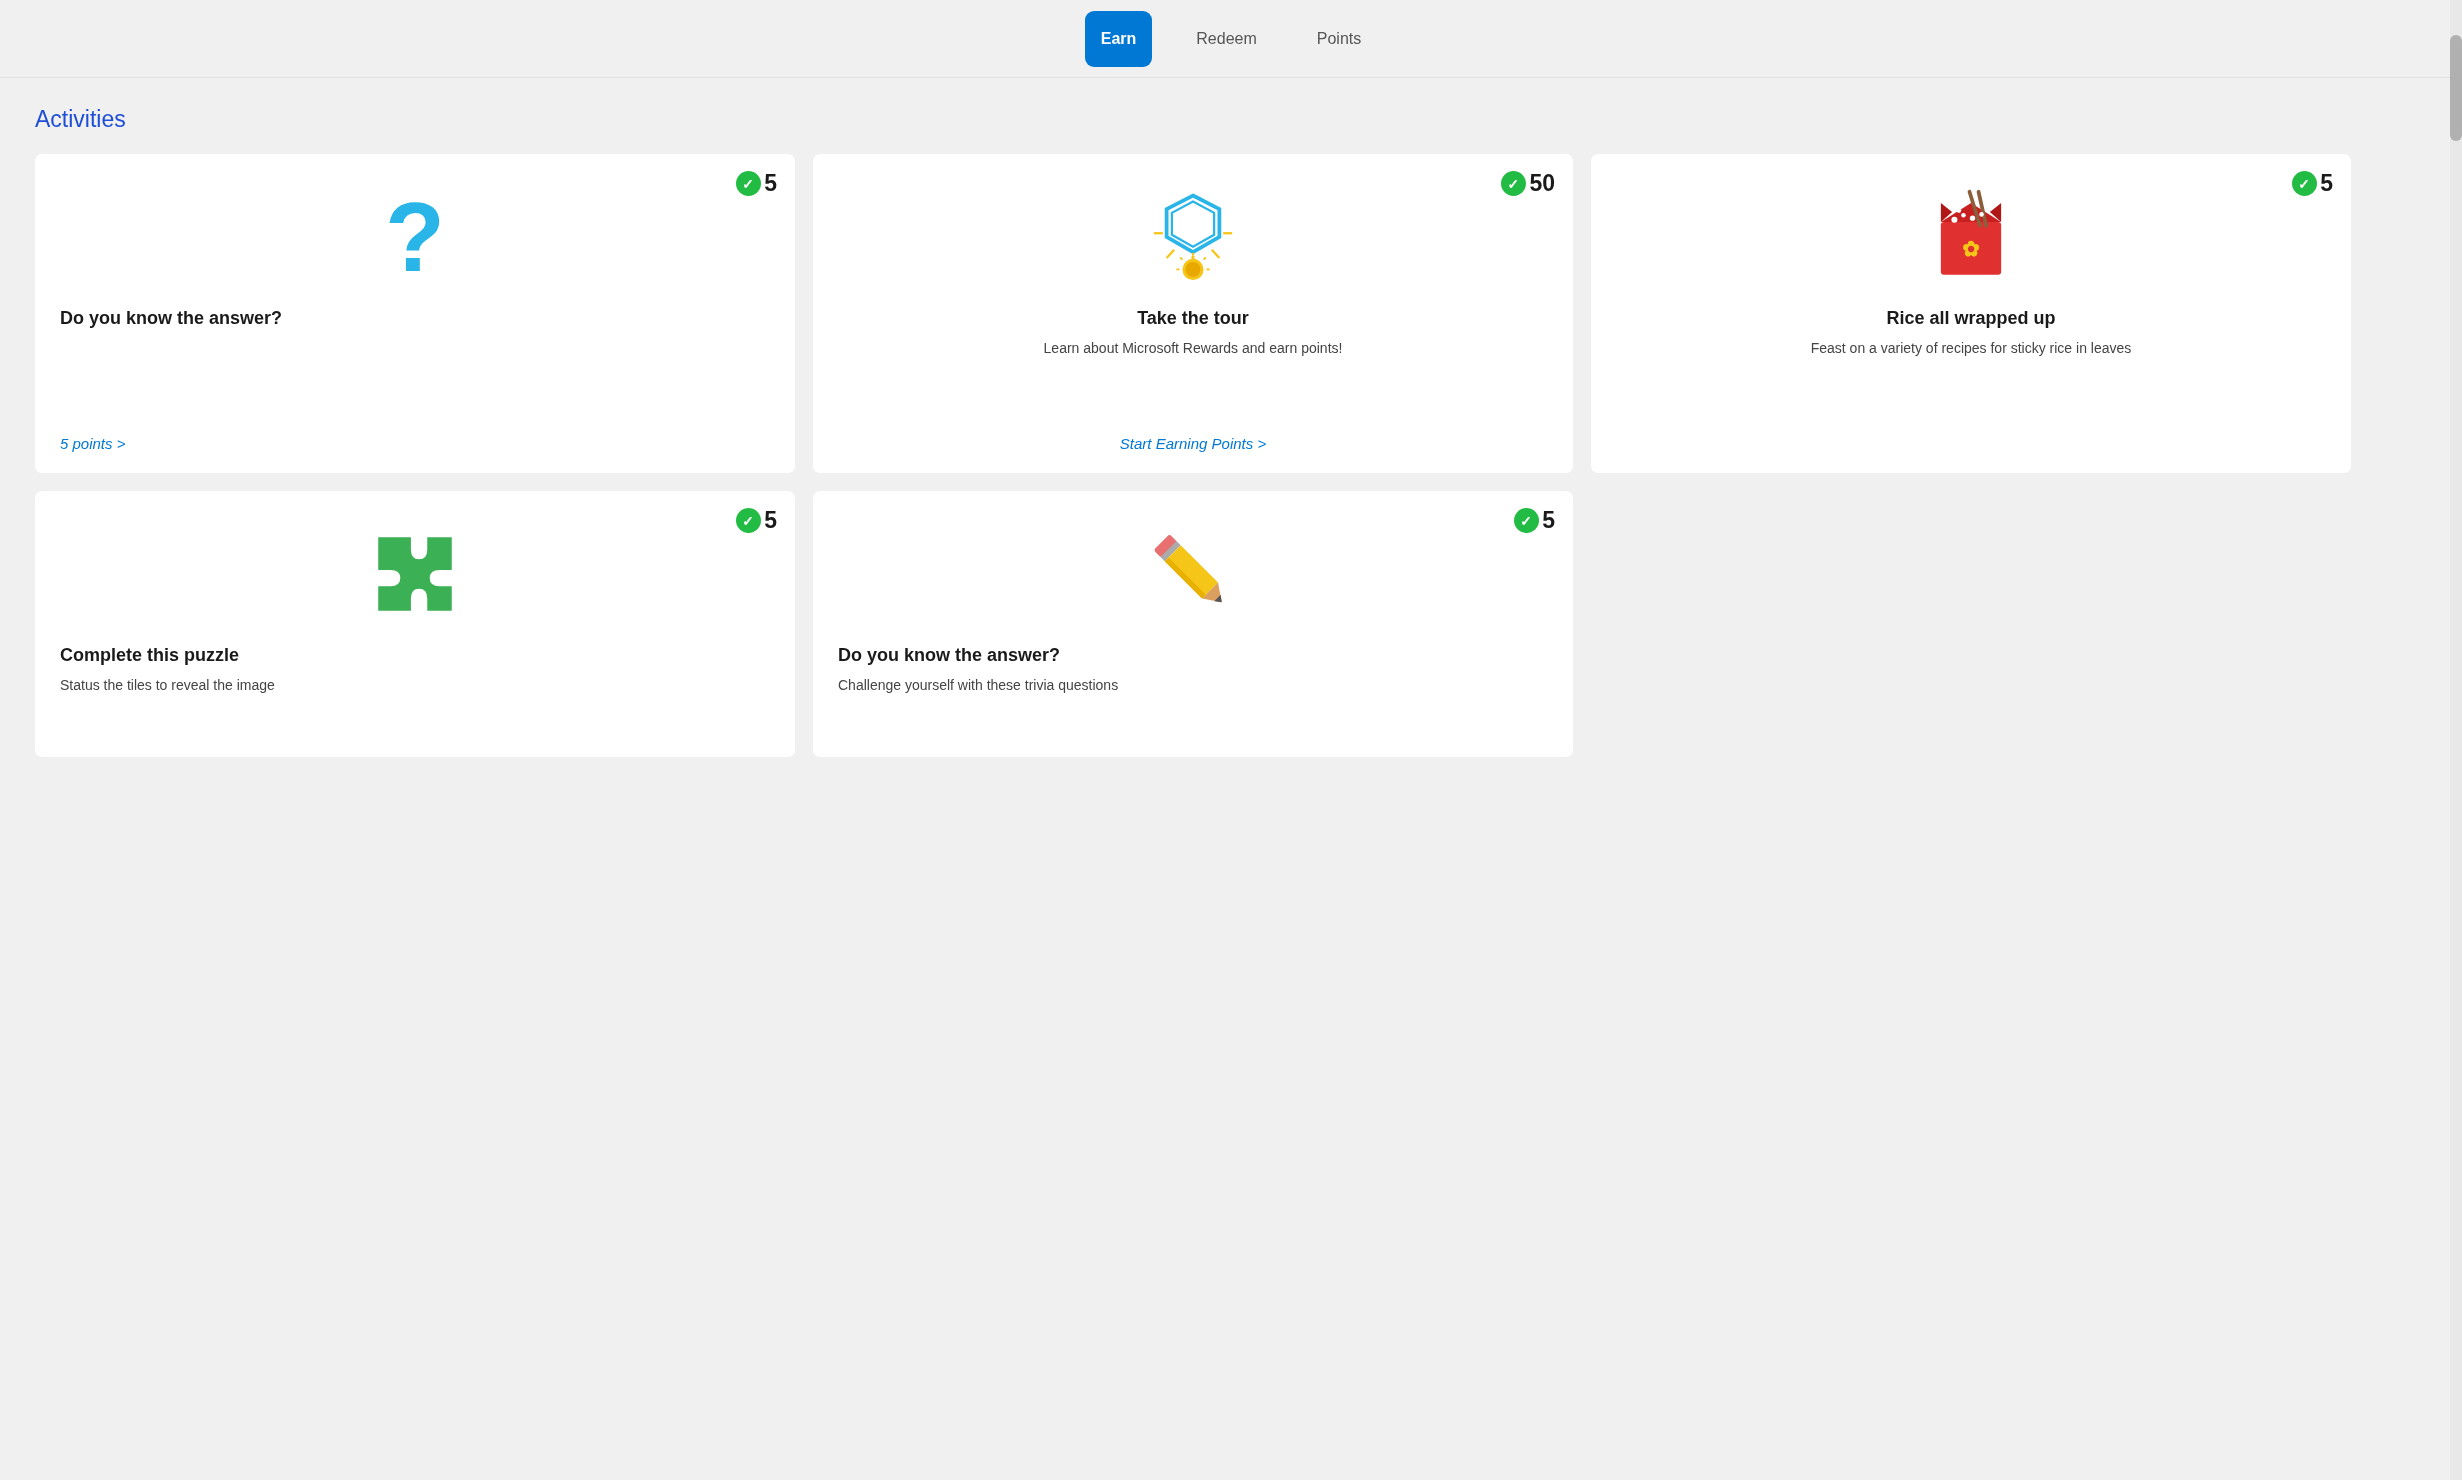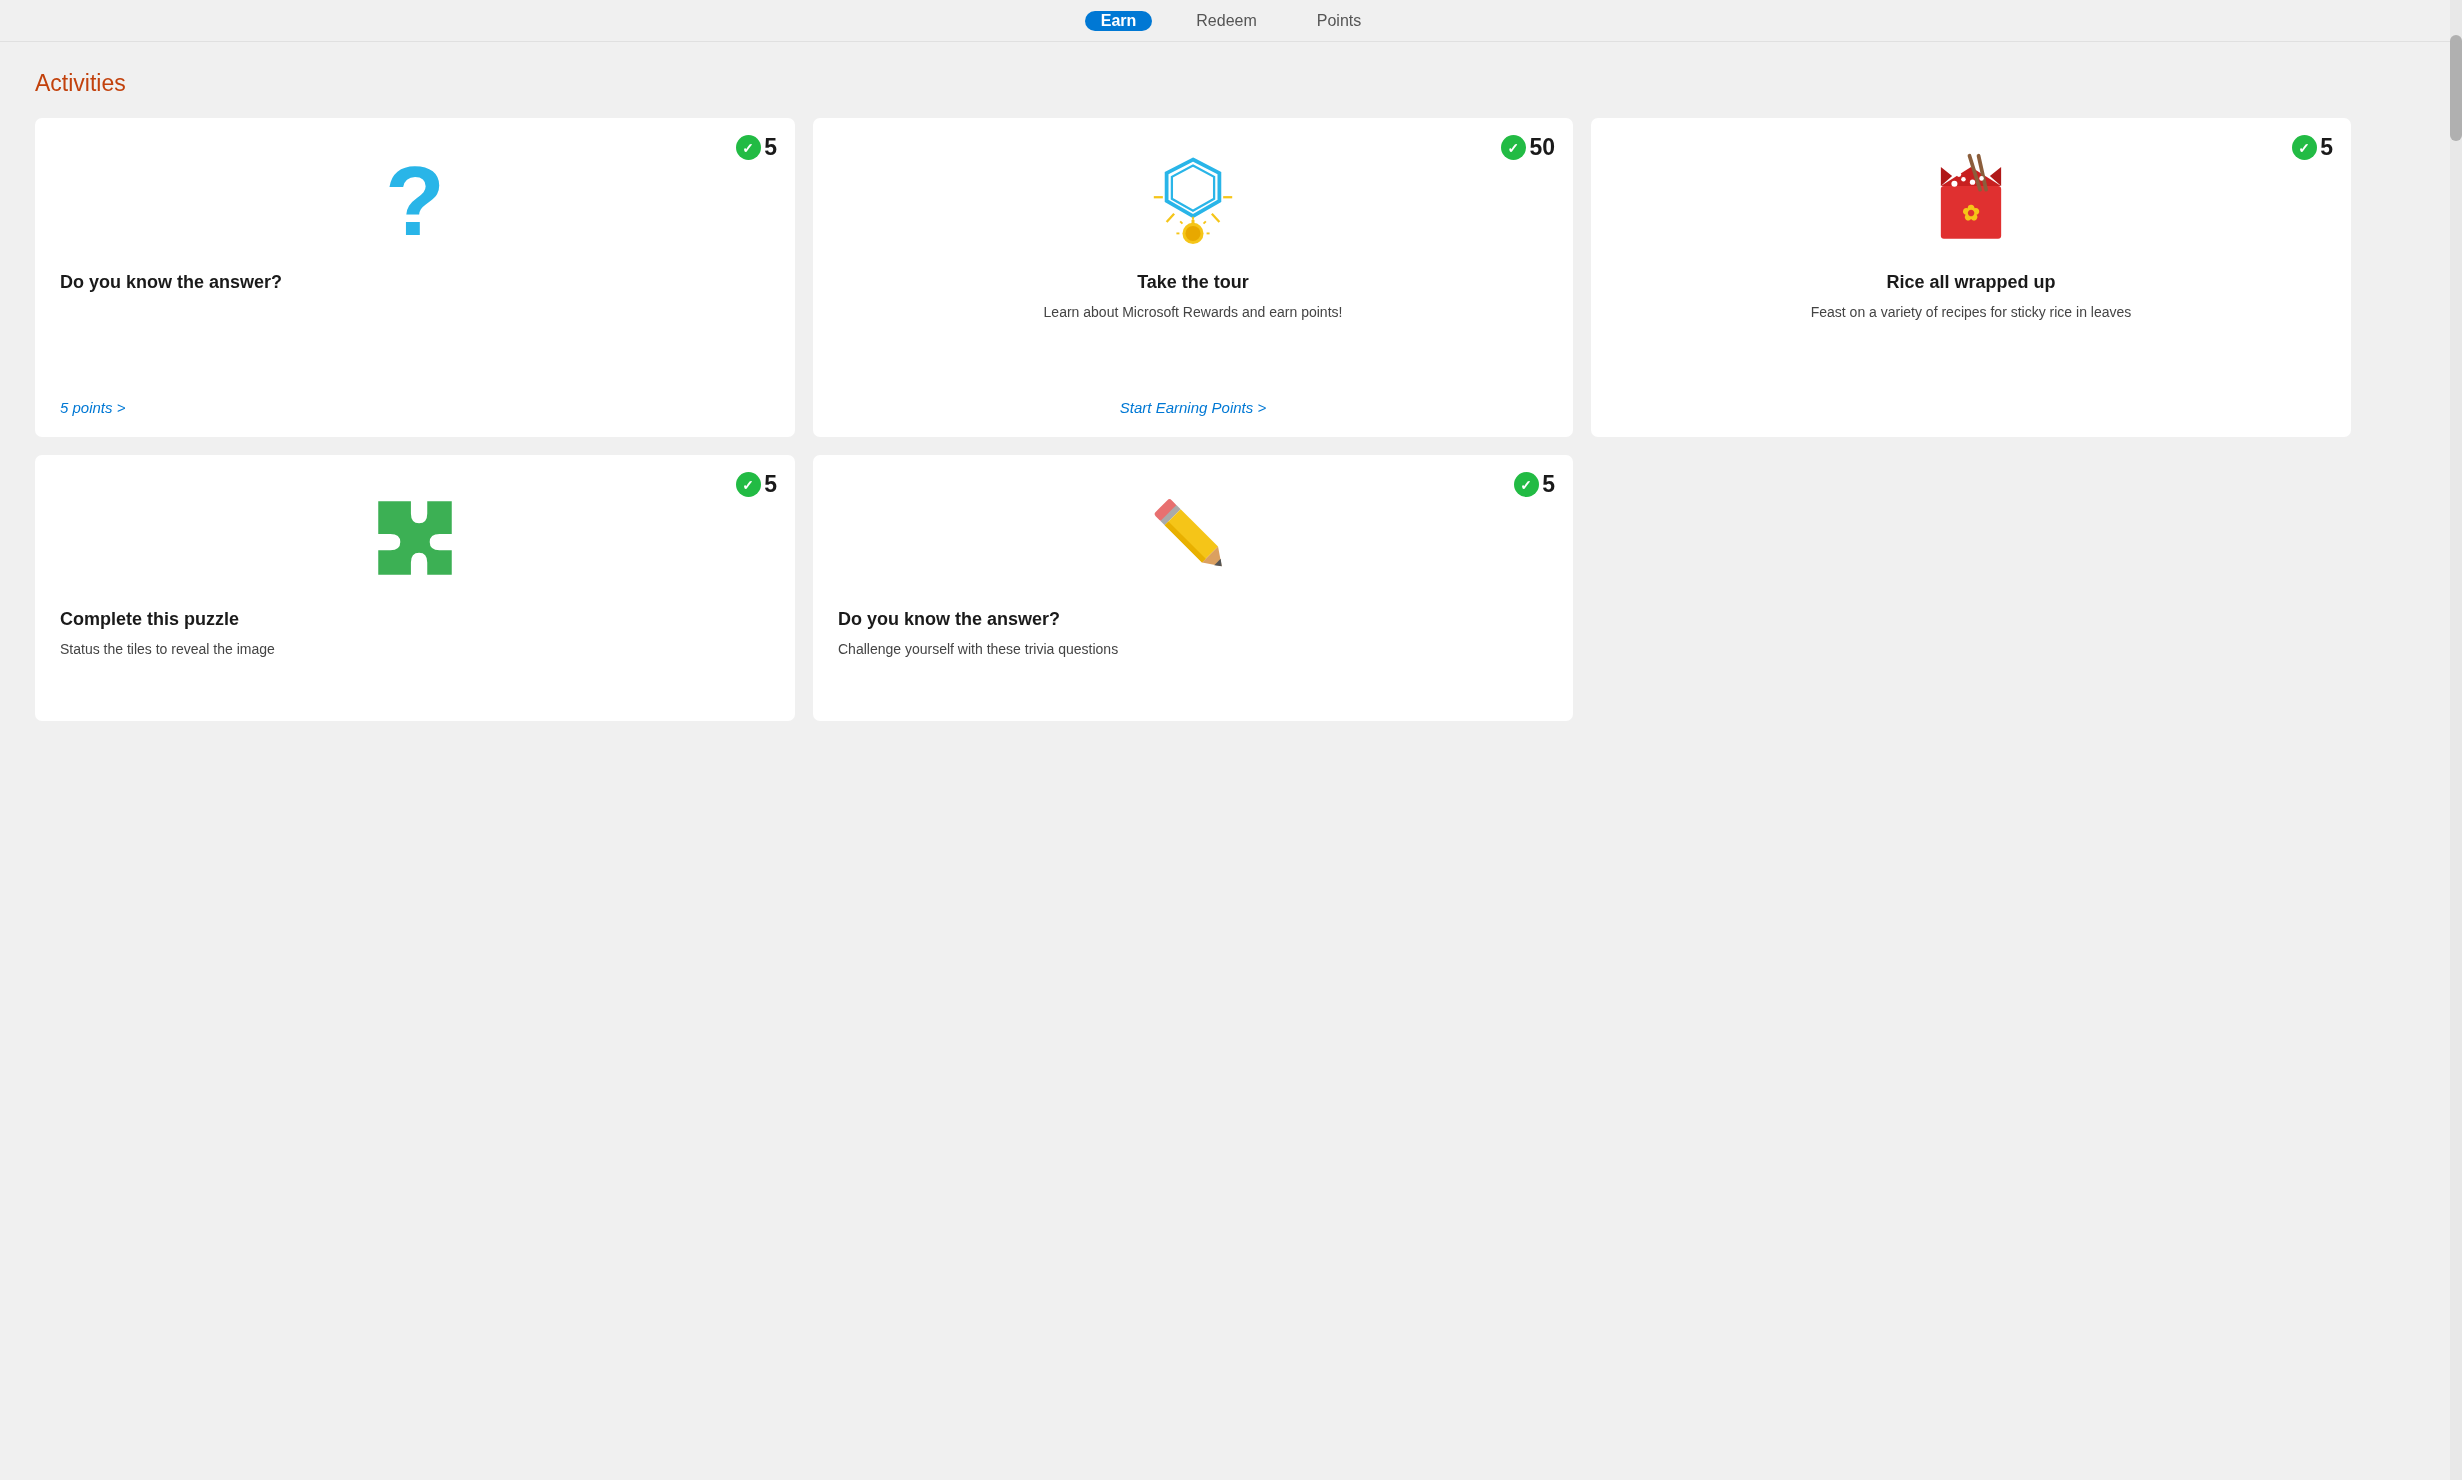--- a/index.html
+++ b/index.html
@@ -16,22 +16,22 @@
       gap: 28px;
       padding: 10.6px 0;
       background: #f0f0f0;
       border-bottom: 0.9px solid #e0e0e0;
     }
 
     .nav-tab {
       font-size: 16px;
       color: #555;
       cursor: pointer;
-      padding: 1px 16px;
-      border-radius: 14px;
+      padding: 19px 16px;
+      border-radius: 9px;
       text-decoration: none;
     }
 
     .nav-tab.active {
       background: #0078d4;
       color: #fff;
       font-weight: 600;
     }
 
     .scrollbar-track {
@@ -51,21 +51,21 @@
     }
 
     .main-content {
       padding: 28px 43px 28px 35px;
       max-width: 2394px;
     }
 
     .section-title {
       font-size: 23px;
       font-weight: 400;
-      color: #c2410c;
+      color: #1d4ed8;
       margin-bottom: 21px;
     }
 
     .cards-grid {
       display: grid;
       grid-template-columns: repeat(3, 1fr);
       gap: 18px;
       margin-bottom: 18px;
     }
 

